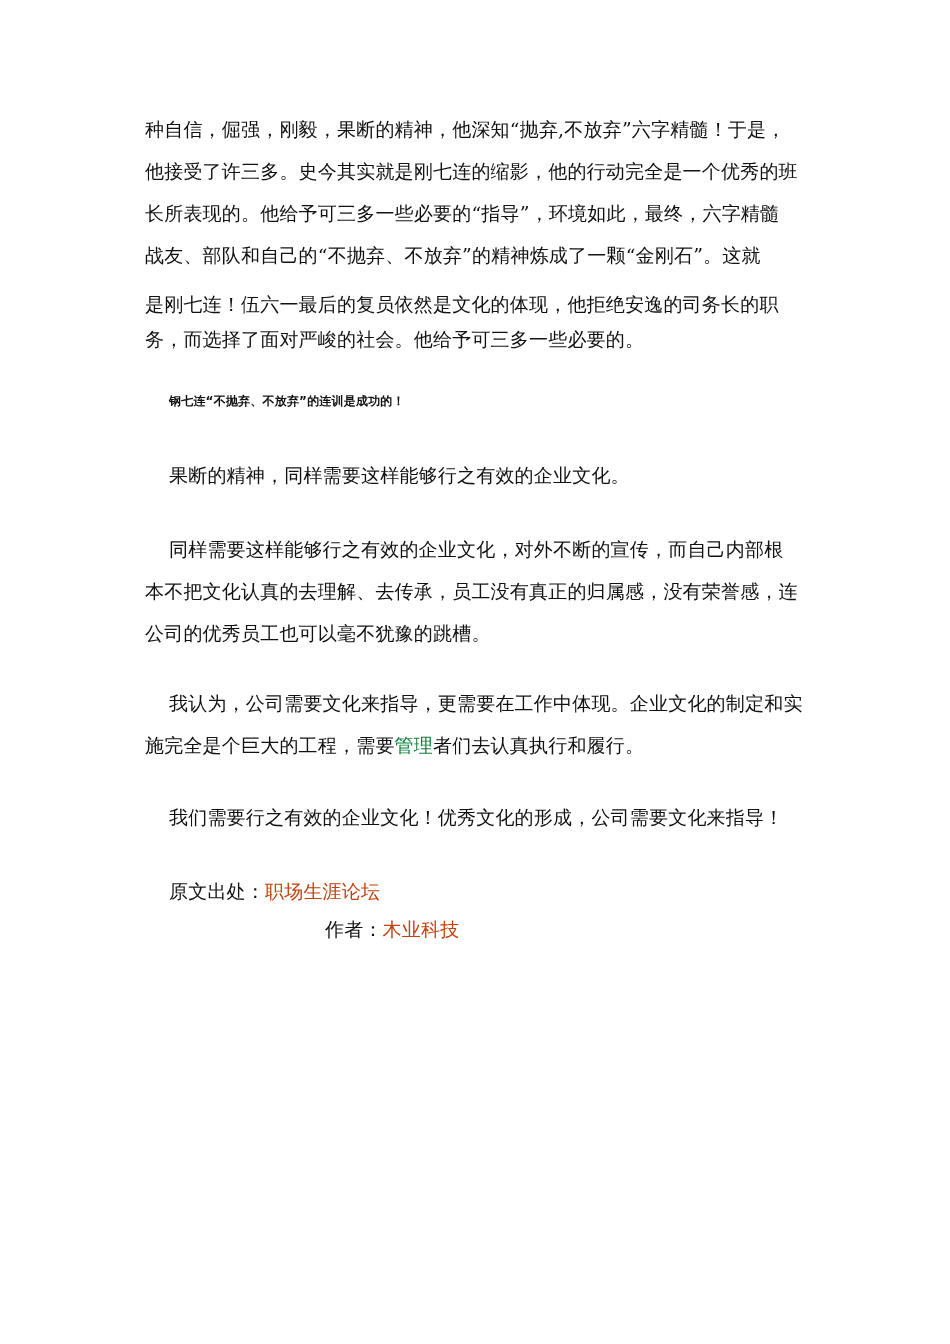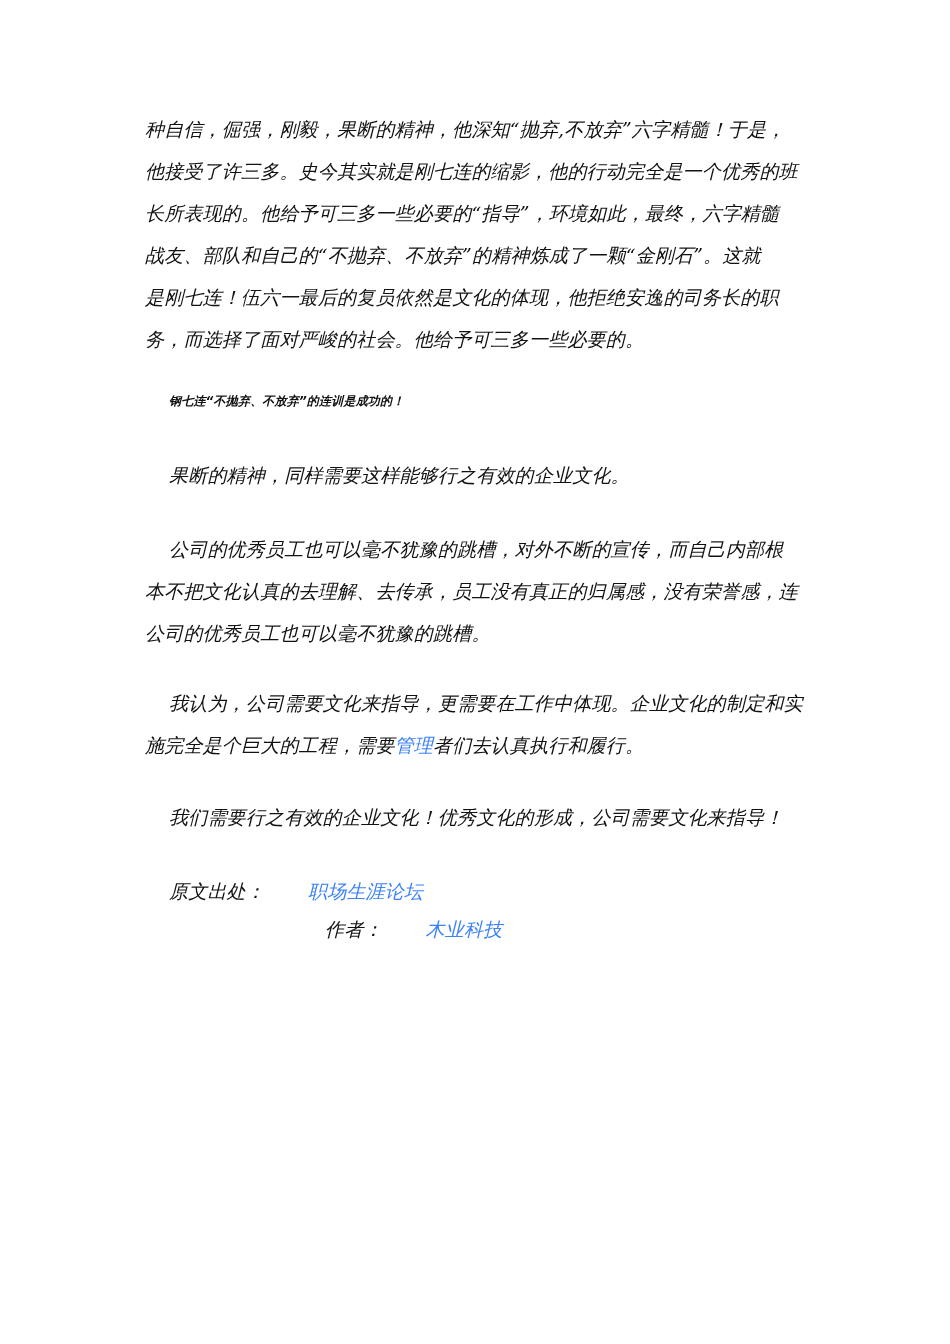--- a/index.html
+++ b/index.html
@@ -1,40 +1,40 @@
 <!DOCTYPE html>
 <html><head>
   <meta charset="utf-8">
   <style>
     html, body { margin:0; padding:0; background:#ffffff; }
     body { width:950px; height:1344px; position:relative; overflow:hidden;
            font-family: "DejaVu Serif", "Liberation Serif", serif; color:#111; }
     .page { position:absolute; left:145px; top:118px; width:665px; }
-    .line { position:absolute; left:0; font-size:19px; line-height:22px; white-space:nowrap; letter-spacing:0.2px;font-style:italic; }
+    .line { position:absolute; left:0; font-size:19px; line-height:22px; white-space:nowrap; letter-spacing:0.2px; }
     .indent { left:24px; }
     .bold { font-weight:bold; font-family: "DejaVu Sans", "Liberation Sans", sans-serif; font-size:12px; }
-    .link-teal { color:#3b82f6; }
-    .link-navy { color:#3b82f6;margin-left:43px; }
+    .link-teal { color:#15803d; }
+    .link-navy { color:#c2410c; }
   </style>
 </head>
 <body>
 
 <div class="page">
   <div class="line" style="top:0px">种自信，倔强，刚毅，果断的精神，他深知“抛弃,不放弃”六字精髓！于是，</div>
   <div class="line" style="top:42px">他接受了许三多。史今其实就是刚七连的缩影，他的行动完全是一个优秀的班</div>
   <div class="line" style="top:84px">长所表现的。他给予可三多一些必要的“指导”，环境如此，最终，六字精髓</div>
   <div class="line" style="top:126px">战友、部队和自己的“不抛弃、不放弃”的精神炼成了一颗“金刚石”。这就</div>
-  <div class="line" style="top:168px">是刚七连！伍六一最后的复员依然是文化的体现，他拒绝安逸的司务长的职</div>
+  <div class="line" style="top:175px">是刚七连！伍六一最后的复员依然是文化的体现，他拒绝安逸的司务长的职</div>
   <div class="line" style="top:210px">务，而选择了面对严峻的社会。他给予可三多一些必要的。</div>
 
   <div class="line indent bold" style="top:272px">钢七连“不抛弃、不放弃”的连训是成功的！</div>
 
   <div class="line indent" style="top:346px">果断的精神，同样需要这样能够行之有效的企业文化。</div>
 
-  <div class="line indent" style="top:420px">公司的优秀员工也可以毫不犹豫的跳槽，对外不断的宣传，而自己内部根</div>
+  <div class="line indent" style="top:420px">同样需要这样能够行之有效的企业文化，对外不断的宣传，而自己内部根</div>
   <div class="line" style="top:462px">本不把文化认真的去理解、去传承，员工没有真正的归属感，没有荣誉感，连</div>
   <div class="line" style="top:504px">公司的优秀员工也可以毫不犹豫的跳槽。</div>
 
   <div class="line indent" style="top:574px">我认为，公司需要文化来指导，更需要在工作中体现。企业文化的制定和实</div>
   <div class="line" style="top:616px">
     <span>施完全是个巨大的工程，需要</span><span class="link-teal">管理</span><span>者们去认真执行和履行。</span>
   </div>
 
   <div class="line indent" style="top:688px">我们需要行之有效的企业文化！优秀文化的形成，公司需要文化来指导！</div>
 

